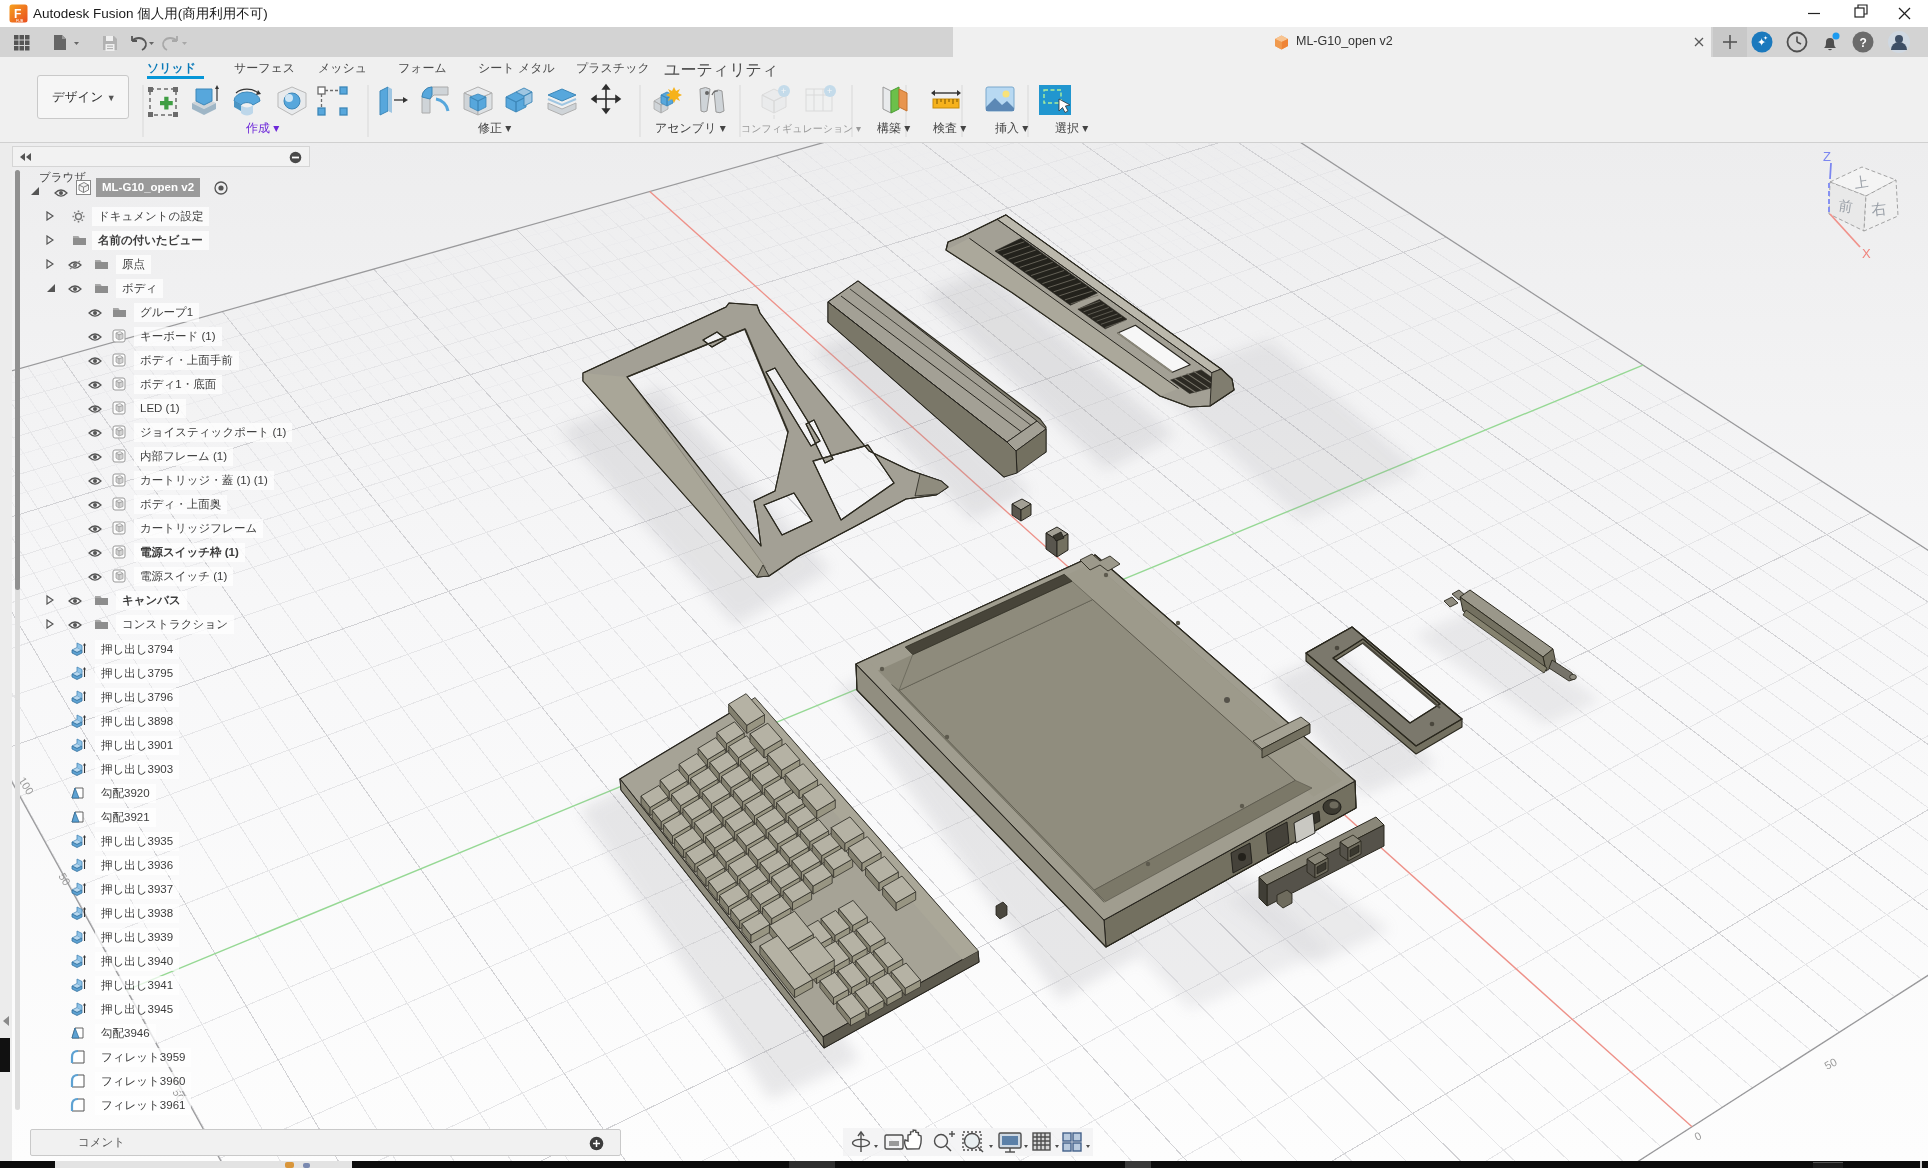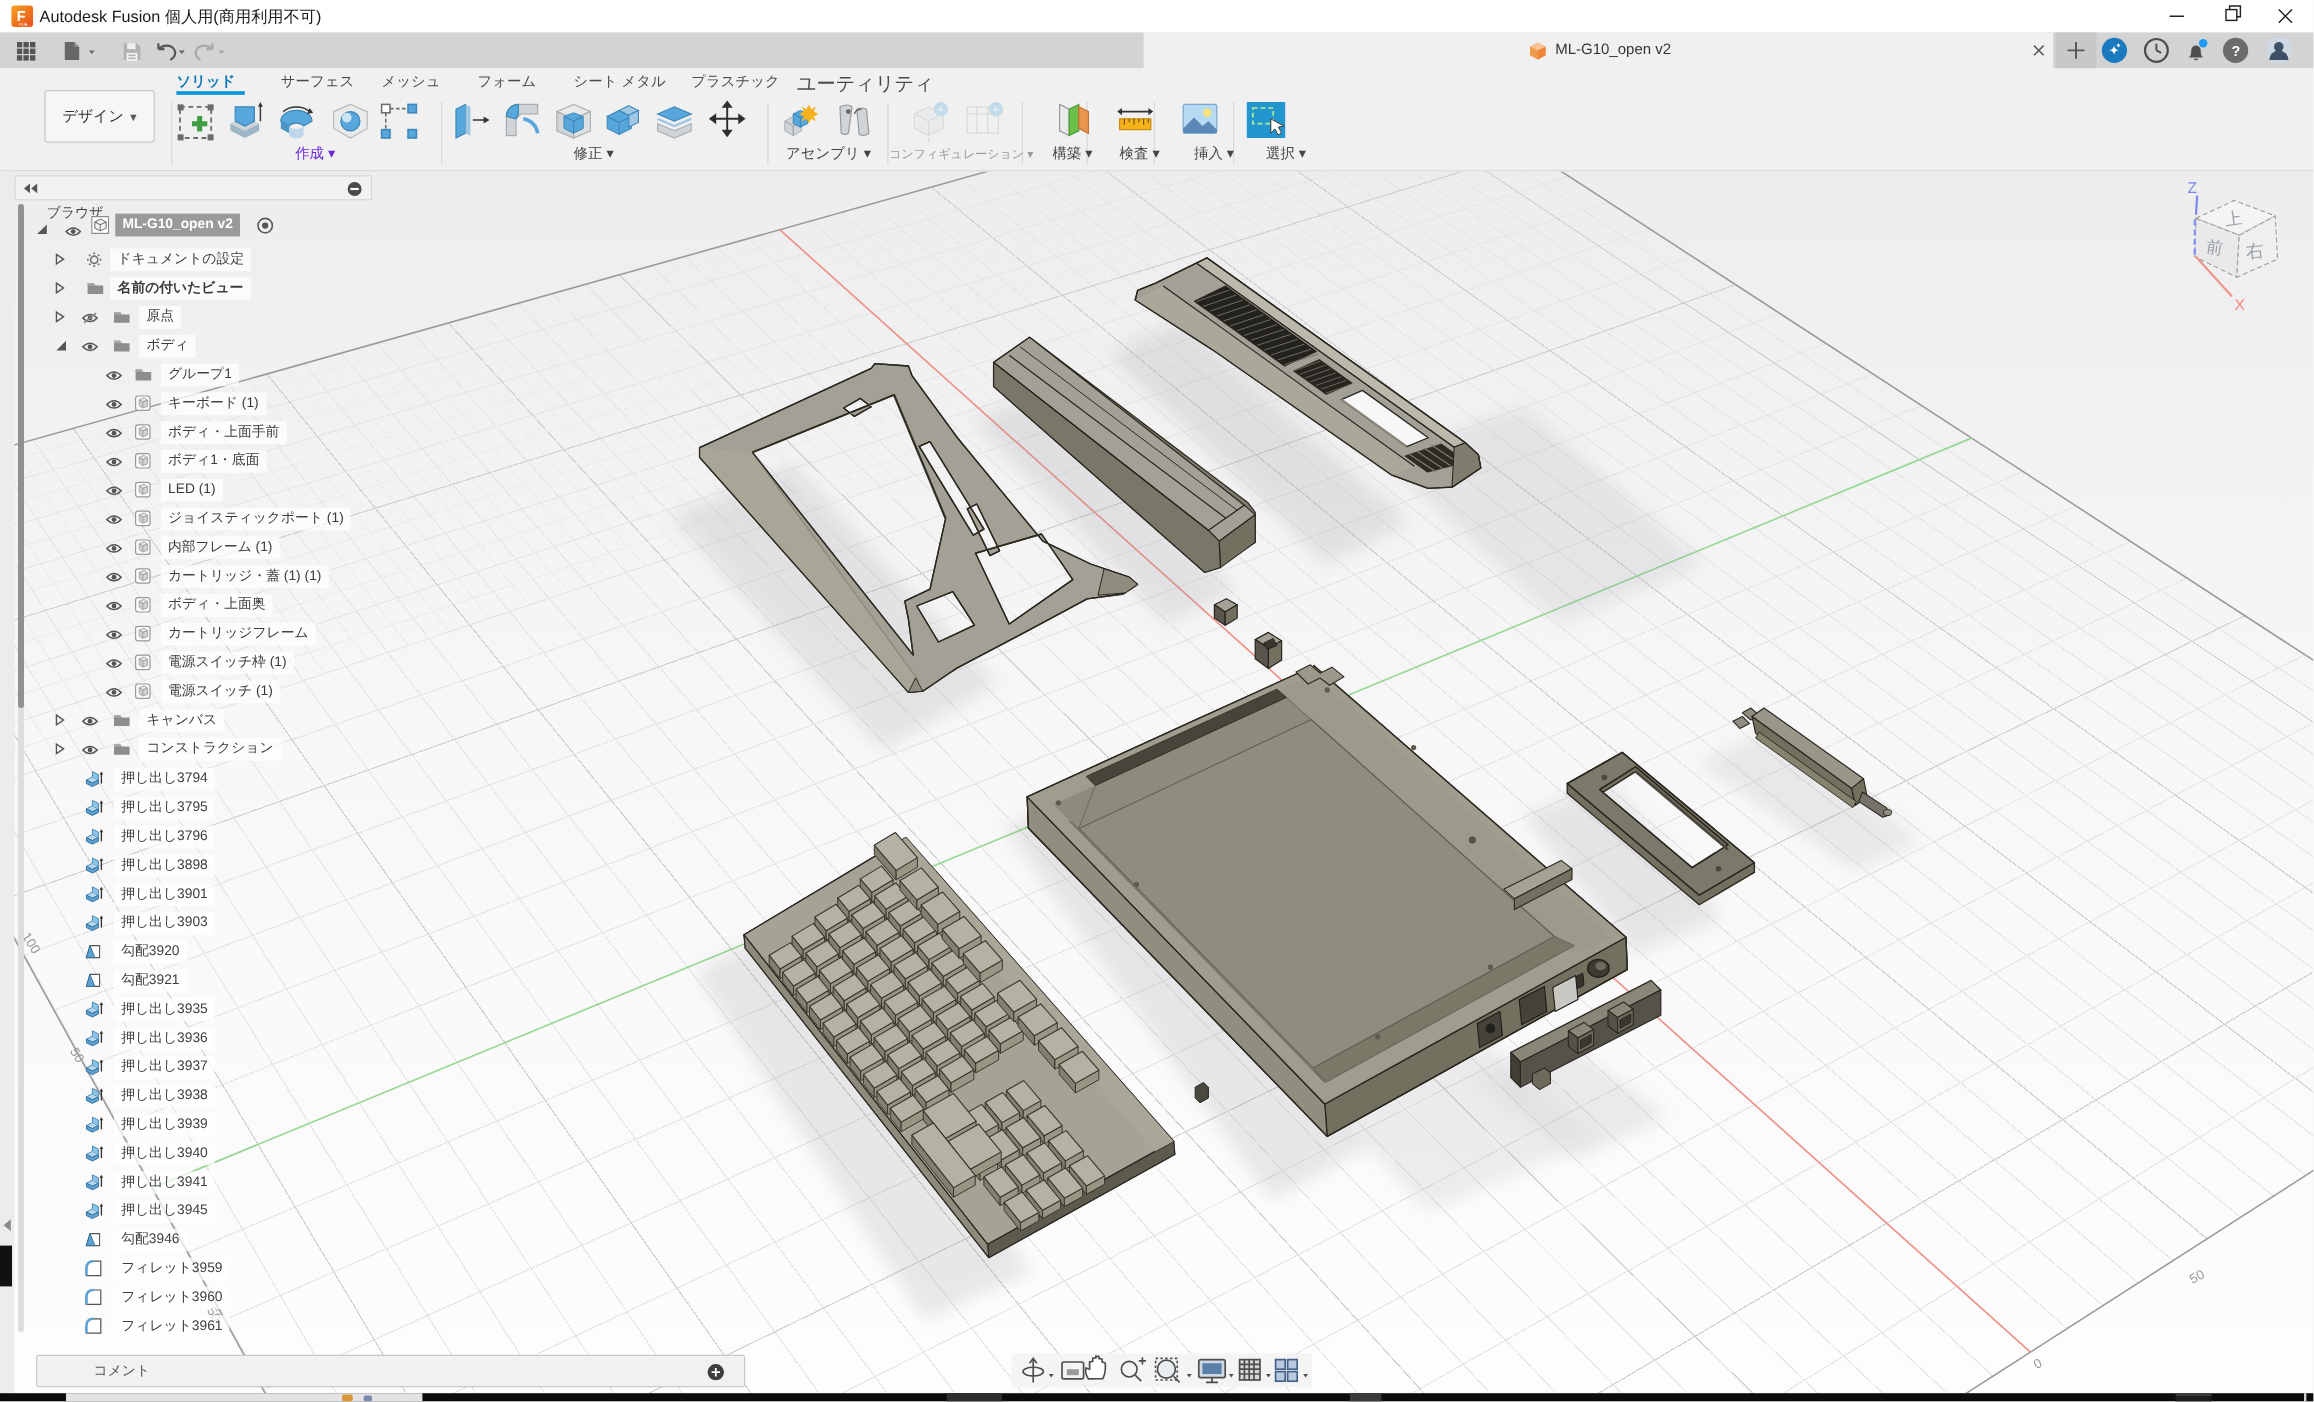--- a/index.html
+++ b/index.html
@@ -1041,21 +1041,21 @@
       <svg style="position:absolute;left:88px;top:548px" width="14" height="10" viewBox="0 0 14 10">
         <path d="M1 5 Q7 -1 13 5 Q7 11 1 5 Z" fill="none" stroke="#555" stroke-width="1.2"></path>
         <circle cx="7" cy="5" r="2" fill="#555"></circle>
       </svg>
       <svg style="position:absolute;left:112px;top:545px" width="14" height="14" viewBox="0 0 14 14">
         <rect x="1" y="1" width="12" height="12" rx="2" fill="#fdfdfd" stroke="#999"></rect>
         <path d="M4 4 l4 -1.5 3 2 -4 1.5 z" fill="#e8e8e8" stroke="#999" stroke-width="0.7"></path>
         <path d="M4 4 v5 l3 2 4 -1.5 v-5 l-4 1.5 z" fill="#d2d2d2" stroke="#999" stroke-width="0.7"></path>
         <path d="M7 5.5 l0 5" stroke="#999" stroke-width="0.7"></path>
       </svg>
-      <div style="position:absolute;left:134px;top:543px;height:19px;background:rgba(255,255,255,0.72);color:#3c3c3c;font-weight:normal;font-size:11.5px;line-height:19px;padding:0 6px;white-space:nowrap;">電源スイッチ枠 (1)</div>
+      <div style="position:absolute;left:134px;top:543px;height:19px;background:rgba(255,255,255,0.72);color:#3c3c3c;font-weight:bold;font-size:11.5px;line-height:19px;padding:0 6px;white-space:nowrap;">電源スイッチ枠 (1)</div>
       <svg style="position:absolute;left:88px;top:572px" width="14" height="10" viewBox="0 0 14 10">
         <path d="M1 5 Q7 -1 13 5 Q7 11 1 5 Z" fill="none" stroke="#555" stroke-width="1.2"></path>
         <circle cx="7" cy="5" r="2" fill="#555"></circle>
       </svg>
       <svg style="position:absolute;left:112px;top:569px" width="14" height="14" viewBox="0 0 14 14">
         <rect x="1" y="1" width="12" height="12" rx="2" fill="#fdfdfd" stroke="#999"></rect>
         <path d="M4 4 l4 -1.5 3 2 -4 1.5 z" fill="#e8e8e8" stroke="#999" stroke-width="0.7"></path>
         <path d="M4 4 v5 l3 2 4 -1.5 v-5 l-4 1.5 z" fill="#d2d2d2" stroke="#999" stroke-width="0.7"></path>
         <path d="M7 5.5 l0 5" stroke="#999" stroke-width="0.7"></path>
       </svg>
@@ -1064,21 +1064,21 @@
         <path d="M1 1 L7 5 L1 9 Z" fill="none" stroke="#555" stroke-width="1.2"></path>
       </svg>
       <svg style="position:absolute;left:68px;top:596px" width="14" height="10" viewBox="0 0 14 10">
         <path d="M1 5 Q7 -1 13 5 Q7 11 1 5 Z" fill="none" stroke="#555" stroke-width="1.2"></path>
         <circle cx="7" cy="5" r="2" fill="#555"></circle>
       </svg>
       <svg style="position:absolute;left:94px;top:594px" width="15" height="12" viewBox="0 0 15 12">
         <path d="M1 2 h5 l1.5 2 H14 v7 H1 Z" fill="#8d8d8d"></path>
         <path d="M1 2 h5 l1.5 2 H1 Z" fill="#a8a8a8"></path>
       </svg>
-      <div style="position:absolute;left:116px;top:591px;height:19px;background:rgba(255,255,255,0.72);color:#3c3c3c;font-weight:normal;font-size:11.5px;line-height:19px;padding:0 6px;white-space:nowrap;">キャンバス</div>
+      <div style="position:absolute;left:116px;top:591px;height:19px;background:rgba(255,255,255,0.72);color:#3c3c3c;font-weight:bold;font-size:11.5px;line-height:19px;padding:0 6px;white-space:nowrap;">キャンバス</div>
       <svg style="position:absolute;left:46px;top:619px" width="8" height="10" viewBox="0 0 8 10">
         <path d="M1 1 L7 5 L1 9 Z" fill="none" stroke="#555" stroke-width="1.2"></path>
       </svg>
       <svg style="position:absolute;left:68px;top:620px" width="14" height="10" viewBox="0 0 14 10">
         <path d="M1 5 Q7 -1 13 5 Q7 11 1 5 Z" fill="none" stroke="#555" stroke-width="1.2"></path>
         <circle cx="7" cy="5" r="2" fill="#555"></circle>
       </svg>
       <svg style="position:absolute;left:94px;top:618px" width="15" height="12" viewBox="0 0 15 12">
         <path d="M1 2 h5 l1.5 2 H14 v7 H1 Z" fill="#8d8d8d"></path>
         <path d="M1 2 h5 l1.5 2 H1 Z" fill="#a8a8a8"></path>

